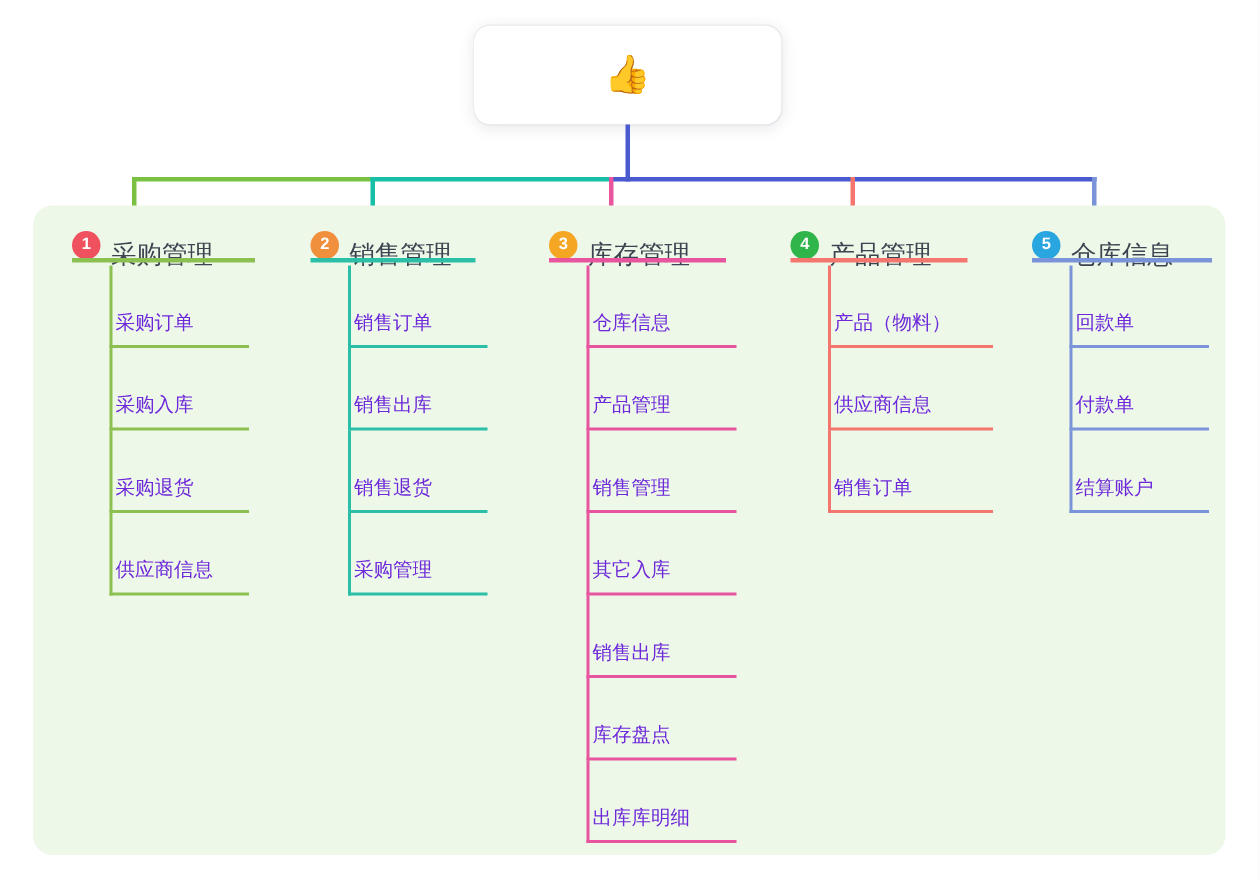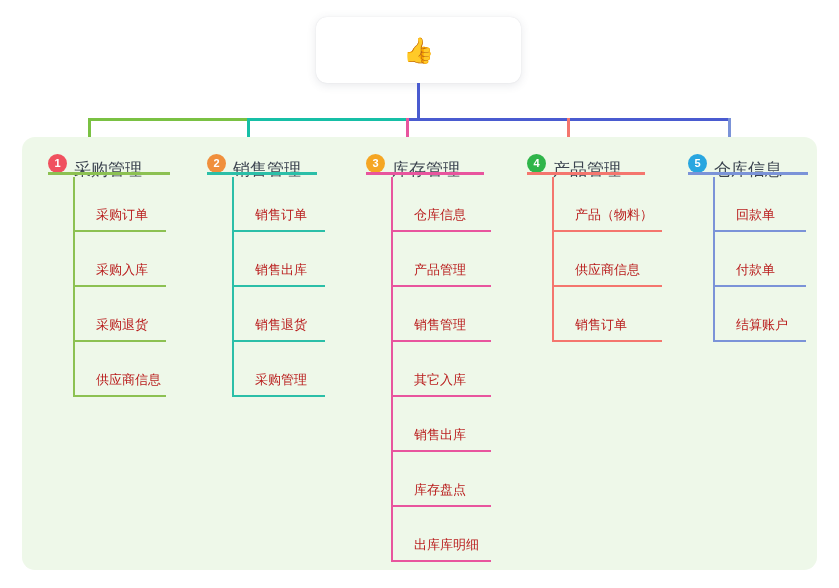--- a/index.html
+++ b/index.html
@@ -50,21 +50,21 @@
   }
   .col-title{font-size:17px;color:#3c4450;margin-top:13px;}
   .head-rule{position:absolute;height:3px;left:0;top:35px;}
 
   
   .leaves{position:absolute;left:25px;top:40px;}
   .leaf{position:relative;height:55px;}
   .leaf .spine{position:absolute;left:0;top:0;width:2px;height:55px;}
   .leaf .rule{position:absolute;left:0;bottom:0;height:2px;width:93px;}
   .leaf .lbl{
-    position:absolute;left:23px;bottom:8px;font-size:13px;color:#b91c1c;
+    position:absolute;left:4px;bottom:8px;font-size:13px;color:#6d28d9;
     white-space:nowrap;
   }
 </style>
 </head>
 <body>
 
 <div id="stage">
 
   <div class="root-card">
     <span class="root-emoji">👍</span>

